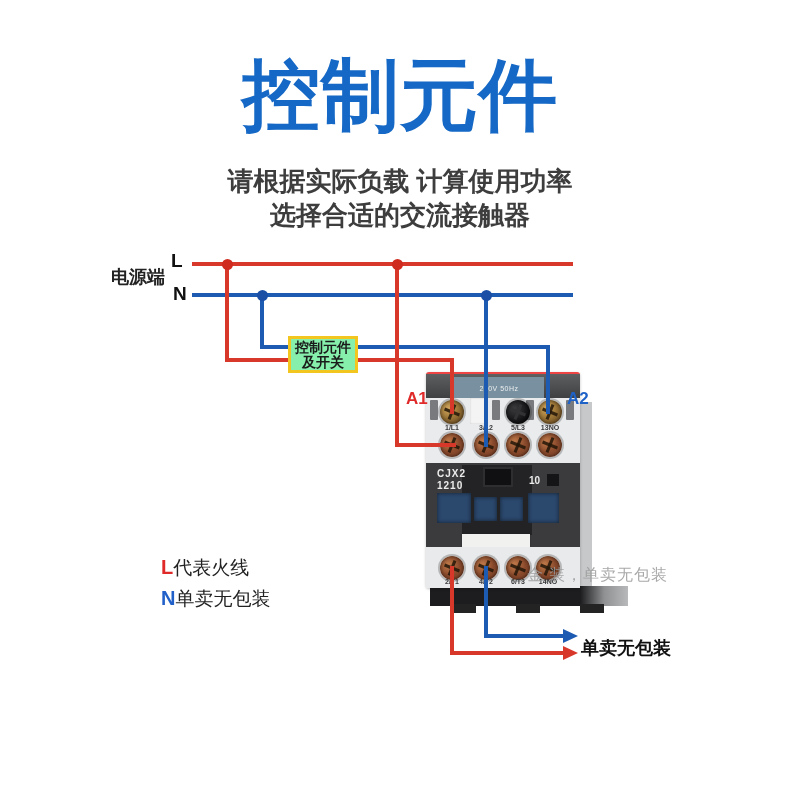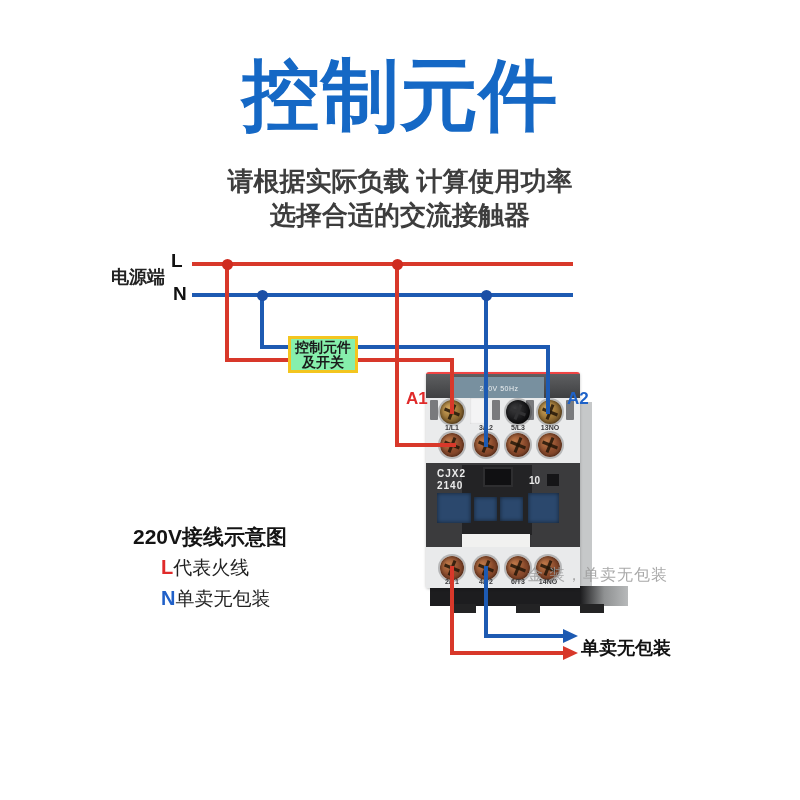--- a/index.html
+++ b/index.html
@@ -172,21 +172,21 @@
     <div class="screw copper" style="left:112px;top:61px;"></div>
 
     <div class="c-part dark-body"></div>
     <div class="c-part carrier"></div>
     <div class="c-part carrier-btn"></div>
     <div class="pad" style="left:11px;top:121px;width:34px;height:30px;"></div>
     <div class="pad" style="left:48px;top:125px;width:23px;height:24px;"></div>
     <div class="pad" style="left:74px;top:125px;width:23px;height:24px;"></div>
     <div class="pad" style="left:102px;top:121px;width:31px;height:30px;"></div>
     <div class="model" style="left:11px;top:96px;">CJX2</div>
-    <div class="model" style="left:11px;top:108px;">2140</div>
+    <div class="model" style="left:11px;top:108px;">1210</div>
     <div class="aux-num" style="left:103px;top:103px;">10</div>
     <div class="aux-sq"></div>
     <div class="c-part white-strip"></div>
 
     <div class="c-part face-bottom"></div>
     <div class="screw copper" style="left:14px;top:184px;"></div>
     <div class="screw copper" style="left:48px;top:184px;"></div>
     <div class="screw copper" style="left:80px;top:184px;"></div>
     <div class="screw copper" style="left:110px;top:184px;"></div>
     <div class="tlabel" style="left:9px;top:206px;">2/T1</div>
@@ -198,21 +198,20 @@
   <div class="watermark">金 装，单卖无包装</div>
 
   <div class="wire red" style="left:450px;top:566px;width:4px;height:89px;"></div>
   <div class="wire red" style="left:450px;top:651px;width:115px;height:4px;"></div>
   <div class="arrow red" style="left:563px;top:646px;"></div>
   <div class="wire blue" style="left:484px;top:566px;width:4px;height:72px;"></div>
   <div class="wire blue" style="left:484px;top:634px;width:81px;height:4px;"></div>
   <div class="arrow blue" style="left:563px;top:629px;"></div>
   <div class="dlabel out-label">单卖无包装</div>
 
-  <div class="legend-heading">220V接线示意图</div>
   <div class="legend-line legend-live">
     <span class="legend-letter red">L</span><span>代表火线</span>
   </div>
   <div class="legend-line legend-neutral">
     <span class="legend-letter blue">N</span><span>单卖无包装</span>
   </div>
 
 
 </div>
 

